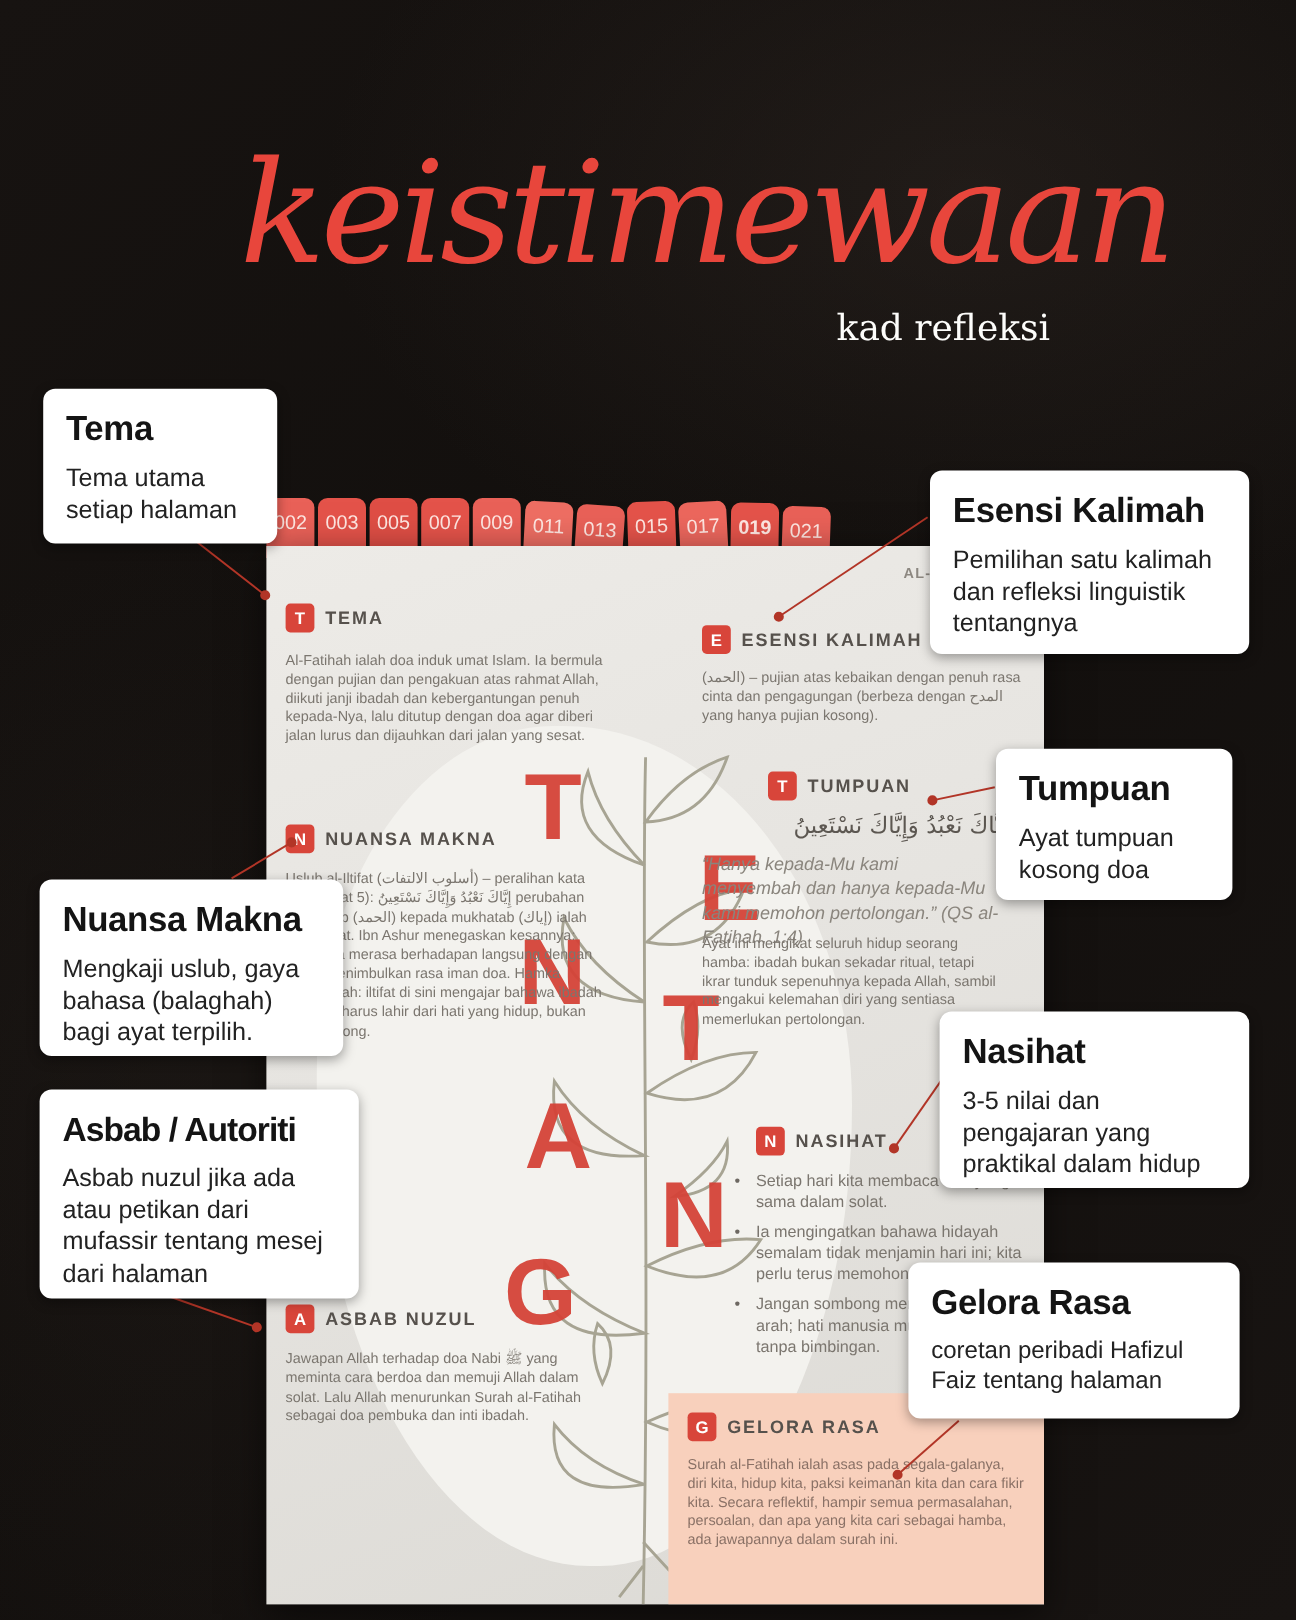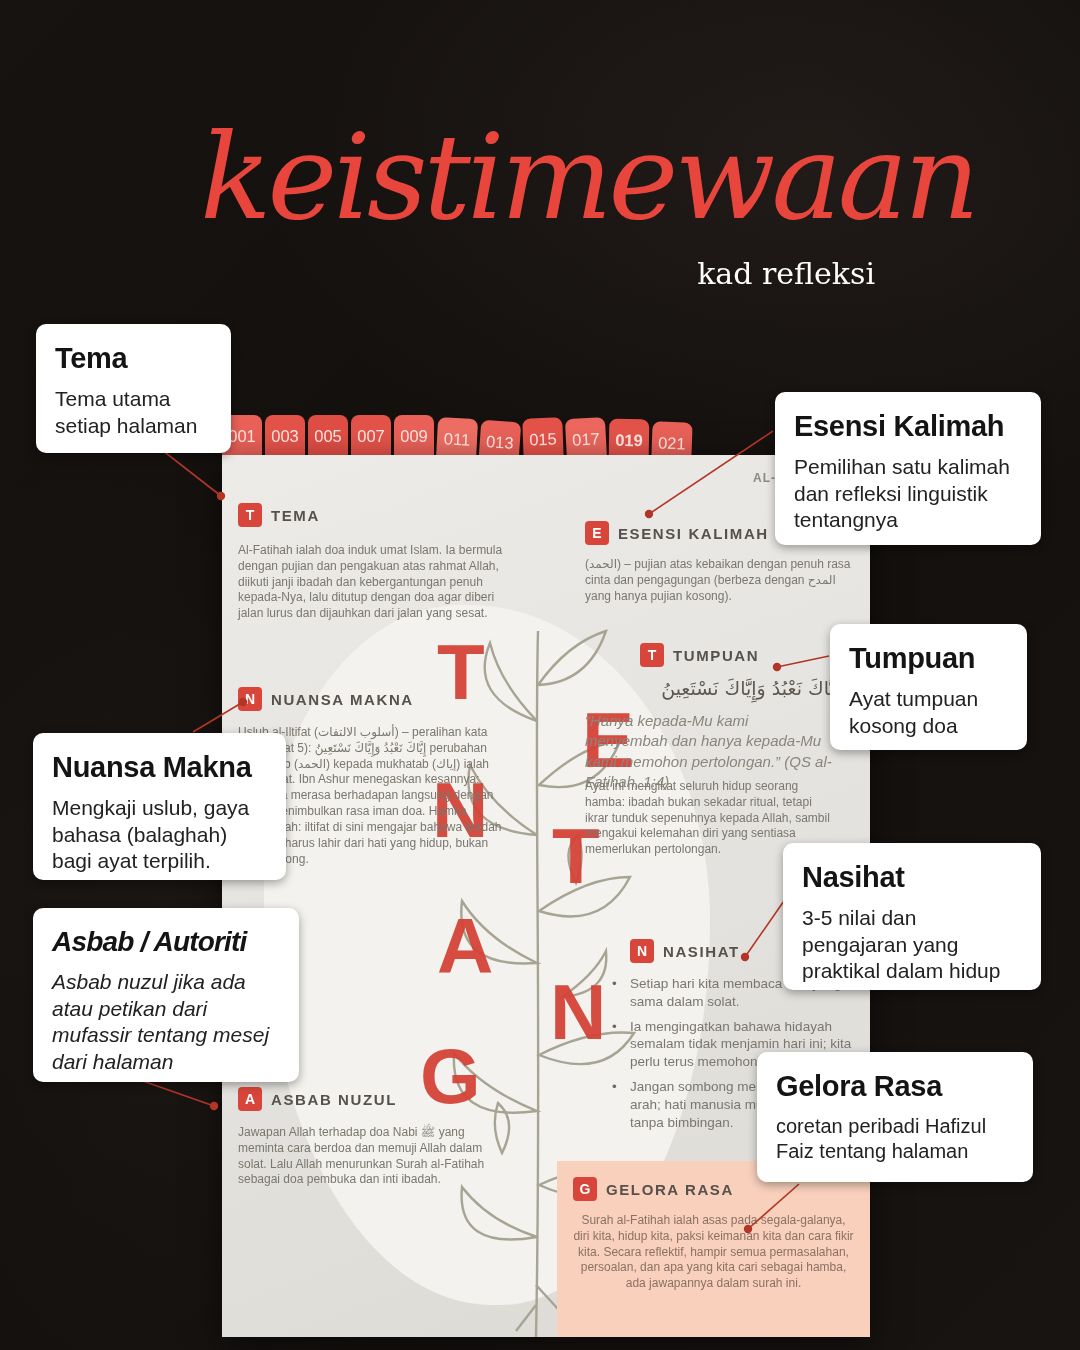--- a/index.html
+++ b/index.html
@@ -53,52 +53,52 @@
   .pg-head{position:absolute;left:531px;top:16px;font-size:12px;font-weight:bold;
     letter-spacing:1px;color:#8d8881;white-space:nowrap;}
   .ayat{position:absolute;font-family:"DejaVu Sans",sans-serif;font-size:19px;color:#5c5751;direction:rtl;}
   .quote{position:absolute;font-style:italic;font-size:15px;line-height:1.35;color:#8a857d;}
   .bullets{position:absolute;margin:0;padding:0;list-style:none;}
   .bullets li{position:relative;padding-left:20px;font-size:13.5px;line-height:1.32;color:#7b766f;margin-bottom:7px;}
   .bullets li::before{content:"•";position:absolute;left:2px;top:0;color:#6d6862;}
   .gelora{position:absolute;left:335px;top:706px;width:313px;height:176px;
     background:#f8d0bc;padding:16px 16px 0 16px;box-sizing:border-box;}
   .gelora .sec-h{position:static;margin-bottom:12px;}
-  .gelora .body-t{position:static;color:#8a7166;text-align:center;}
+  .gelora .body-t{position:static;color:#8a7166;}
 
   
   .connectors{position:absolute;left:0;top:0;z-index:40;pointer-events:none;}
 
   
   .callout{position:absolute;z-index:50;background:#ffffff;border-radius:10px;
     padding:18px 19px;box-sizing:border-box;box-shadow:0 3px 10px rgba(0,0,0,.35);}
   .callout h2{margin:0 0 11px 0;font-size:29px;font-weight:bold;color:#141414;letter-spacing:-0.3px;white-space:nowrap;}
   .callout p{margin:0;font-size:21px;line-height:1.27;color:#222;}
   .co-tema{left:36px;top:324px;width:195px;height:129px;}
   .co-esensi{left:775px;top:392px;width:266px;height:153px;}
   .co-tumpuan{left:830px;top:624px;width:197px;height:126px;}
   .co-nuansa{left:33px;top:733px;width:253px;height:147px;}
   .co-nasihat{left:783px;top:843px;width:258px;height:147px;}
-  .co-asbab{left:33px;top:908px;width:266px;height:174px;font-style:italic;}
+  .co-asbab{left:33px;top:908px;width:266px;height:174px;}
   .co-asbab h2{font-size:28px;letter-spacing:-0.8px;}
   .co-gelora{left:757px;top:1052px;width:276px;height:130px;}
   .co-gelora p{font-size:20px;}
 </style>
 </head>
 <body>
 
 <div class="canvas">
 
   <div class="headline">keistimewaan</div>
   <div class="subhead">kad refleksi</div>
 
   <div class="photo">
 
     <div class="tabrow">
-      <div class="tab">001</div>
+      <div class="tab">002</div>
       <div class="tab">003</div>
       <div class="tab">005</div>
       <div class="tab">007</div>
       <div class="tab">009</div>
       <div class="tab">011</div>
       <div class="tab">013</div>
       <div class="tab">015</div>
       <div class="tab">017</div>
       <div class="tab">019</div>
       <div class="tab">021</div>

